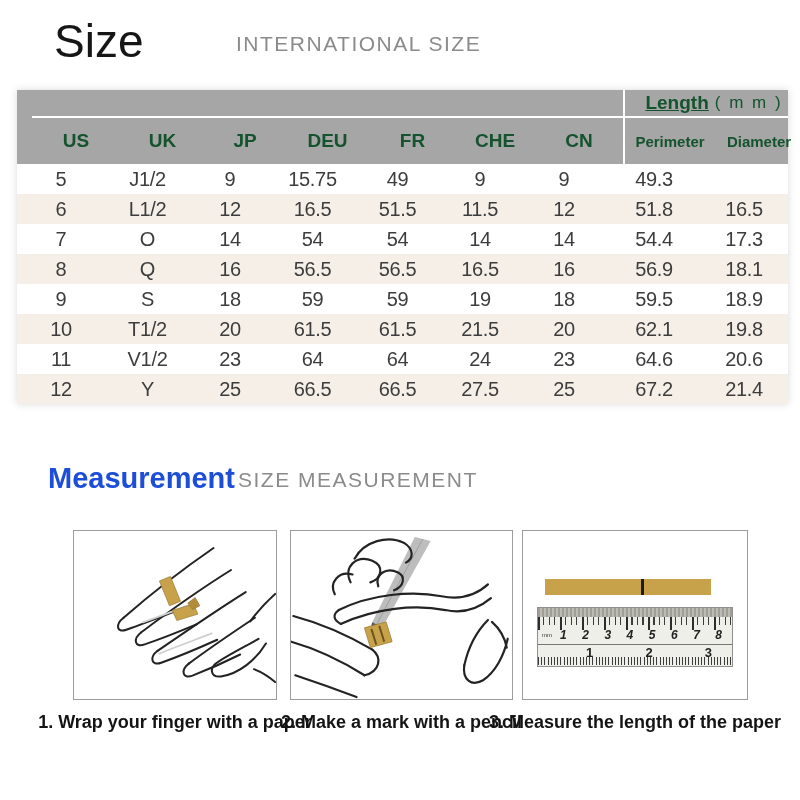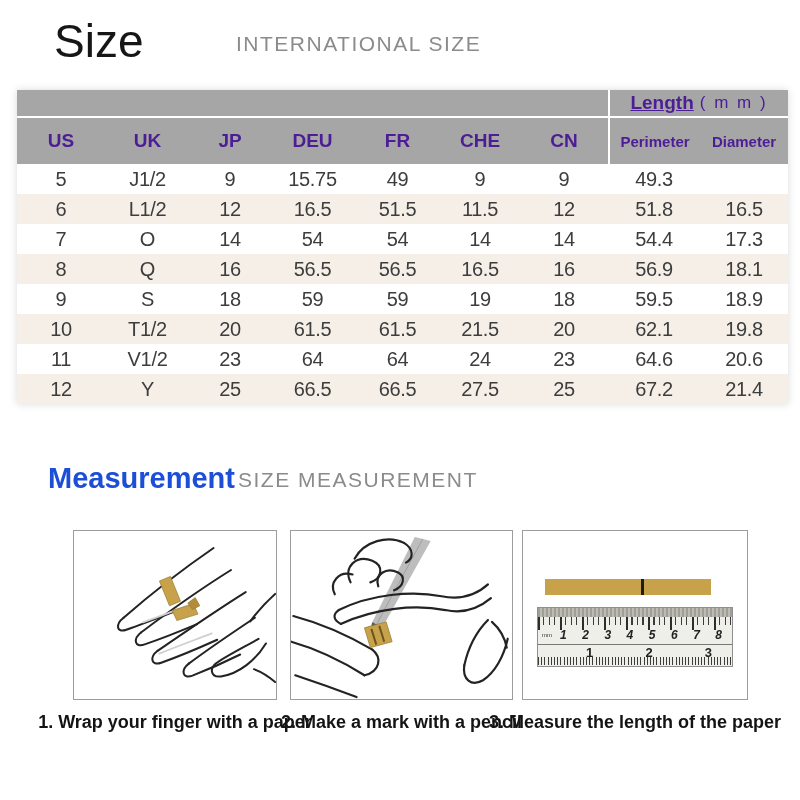--- a/index.html
+++ b/index.html
@@ -9,21 +9,21 @@
 
   
   .size-title { position:absolute; left:54px; top:14px; font-size:46px; font-weight:normal;
                 color:#161616; letter-spacing:0px; }
   .size-subtitle { position:absolute; left:236px; top:32px; font-size:21px; color:#8b8b8b;
                    letter-spacing:1.5px; }
 
   
   .size-table { position:absolute; left:17px; top:90px; width:771px;
                 box-shadow:0 0 8px rgba(0,0,0,0.15); }
-  .thead { background:#a6a6a6; color:#4c1d95; }
+  .thead { background:#a6a6a6; color:#14532d;padding-left:15px; }
   .thead-top { display:grid; grid-template-columns:591px 180px; height:28px;
                border-bottom:2px solid #ffffff; }
   .length-cell { border-left:2px solid #ffffff; display:flex; align-items:center;
                  justify-content:center; gap:6px; }
   .length-label { font-weight:bold; font-size:19px; text-decoration:underline; }
   .length-unit { font-size:17px; letter-spacing:2px; }
   .thead-cols { display:grid; grid-template-columns:88px 85px 80px 85px 85px 80px 88px 92px 88px;
                 height:46px; }
   .hcell { display:flex; align-items:center; justify-content:center; font-weight:bold;
            font-size:19px; }

